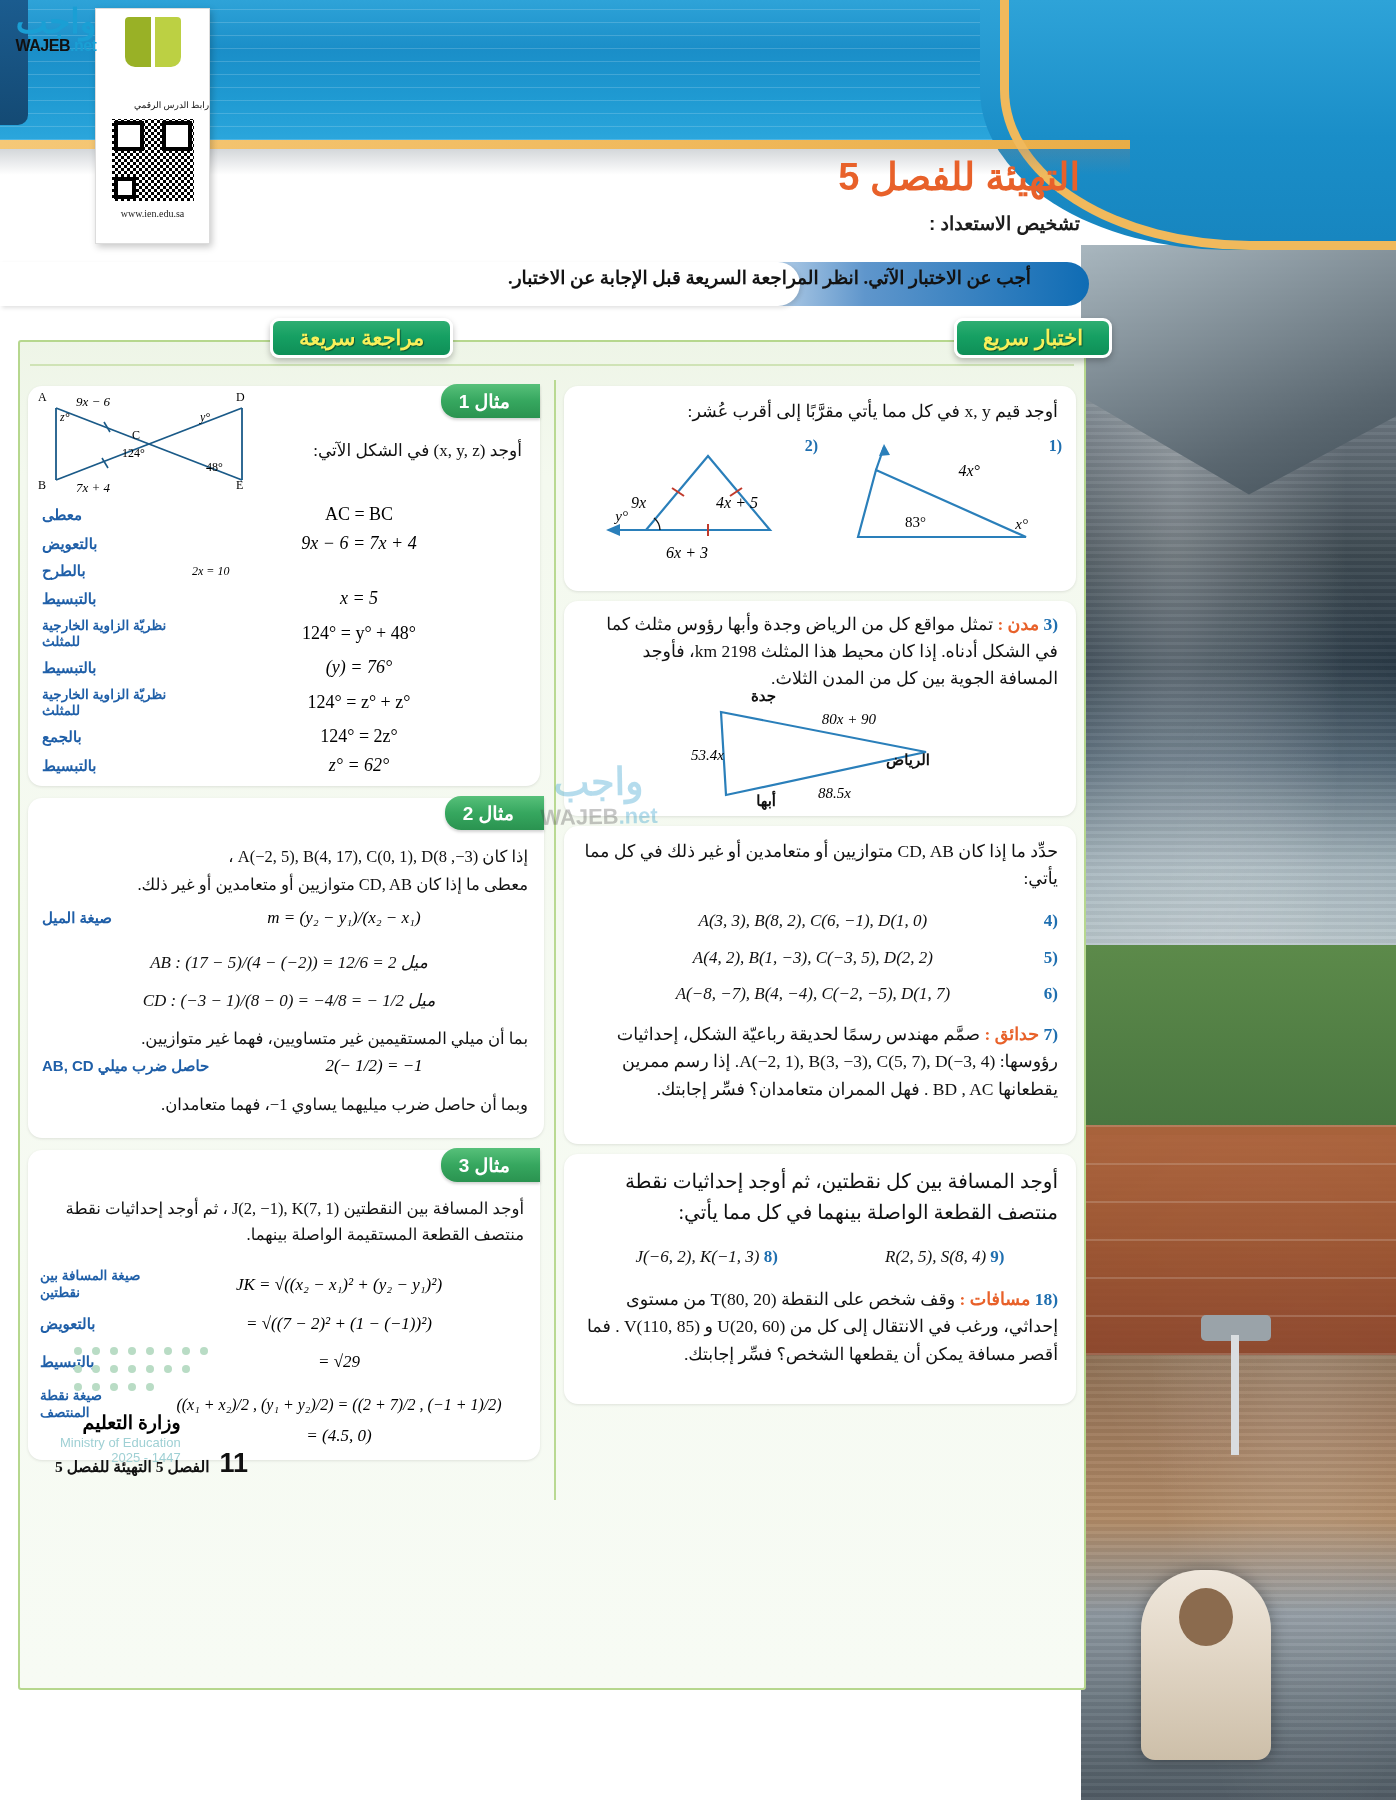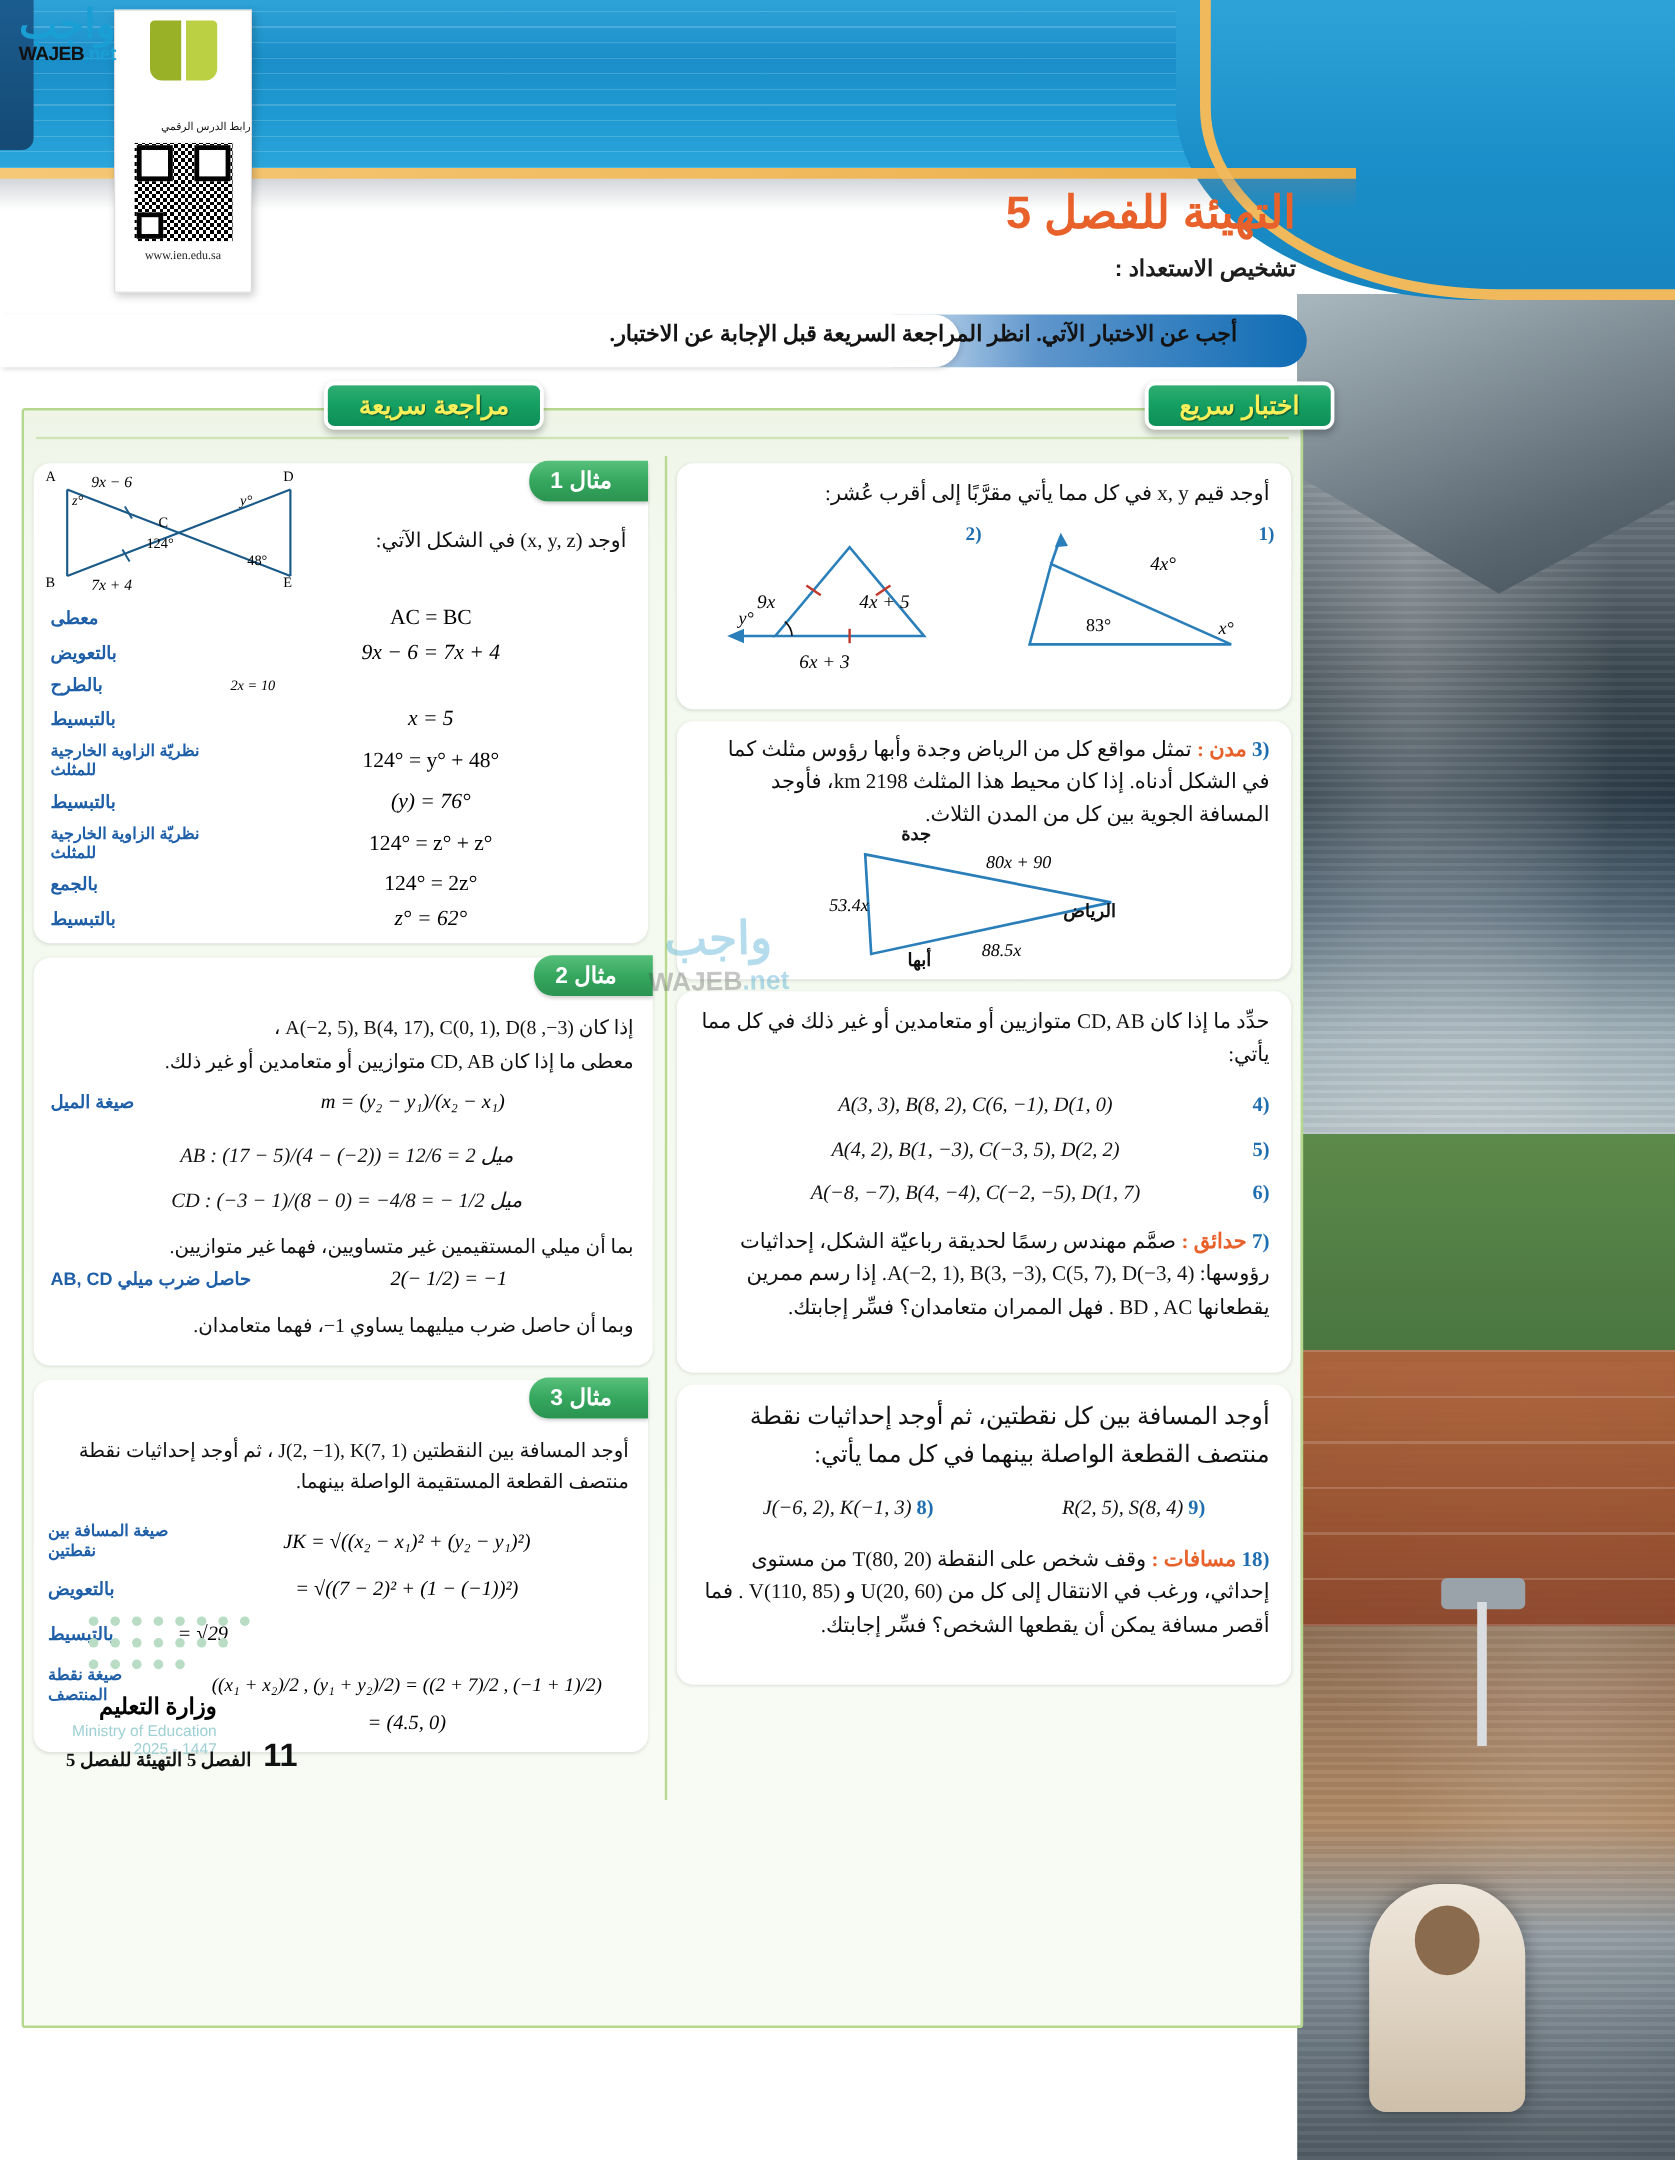--- a/index.html
+++ b/index.html
@@ -516,21 +516,21 @@
         <div style="position:absolute; left:12px; top:118px; width:490px; display:flex; align-items:center;">
           <div class="reason" style="width:108px; font-size:13.5px; line-height:1.25;">صيغة المسافة بين نقطتين</div>
           <div class="mth" style="flex:1; text-align:center; font-size:17px;">JK = √((x₂ − x₁)² + (y₂ − y₁)²)</div>
         </div>
         <div style="position:absolute; left:12px; top:164px; width:490px; display:flex; align-items:center;">
           <div class="reason" style="width:108px;">بالتعويض</div>
           <div class="mth" style="flex:1; text-align:center; font-size:17px;">= √((7 − 2)² + (1 − (−1))²)</div>
         </div>
         <div style="position:absolute; left:12px; top:202px; width:490px; display:flex; align-items:center;">
           <div class="reason" style="width:108px;">بالتبسيط</div>
-          <div class="mth" style="flex:1; font-size:17px;">= √29</div>
+          <div class="mth" style="flex:1; text-align:center; font-size:17px;">= √29</div>
         </div>
         <div style="position:absolute; left:12px; top:238px; width:490px; display:flex; align-items:center;">
           <div class="reason" style="width:108px; font-size:13.5px; line-height:1.25;">صيغة نقطة المنتصف</div>
           <div class="mth" style="flex:1; text-align:center; font-size:16px;">((x₁ + x₂)/2 , (y₁ + y₂)/2) = ((2 + 7)/2 , (−1 + 1)/2)</div>
         </div>
         <div style="position:absolute; left:12px; top:276px; width:490px; display:flex; align-items:center;">
           <div style="width:108px;"></div>
           <div class="mth" style="flex:1; text-align:center; font-size:17px;">= (4.5, 0)</div>
         </div>
       </div>

